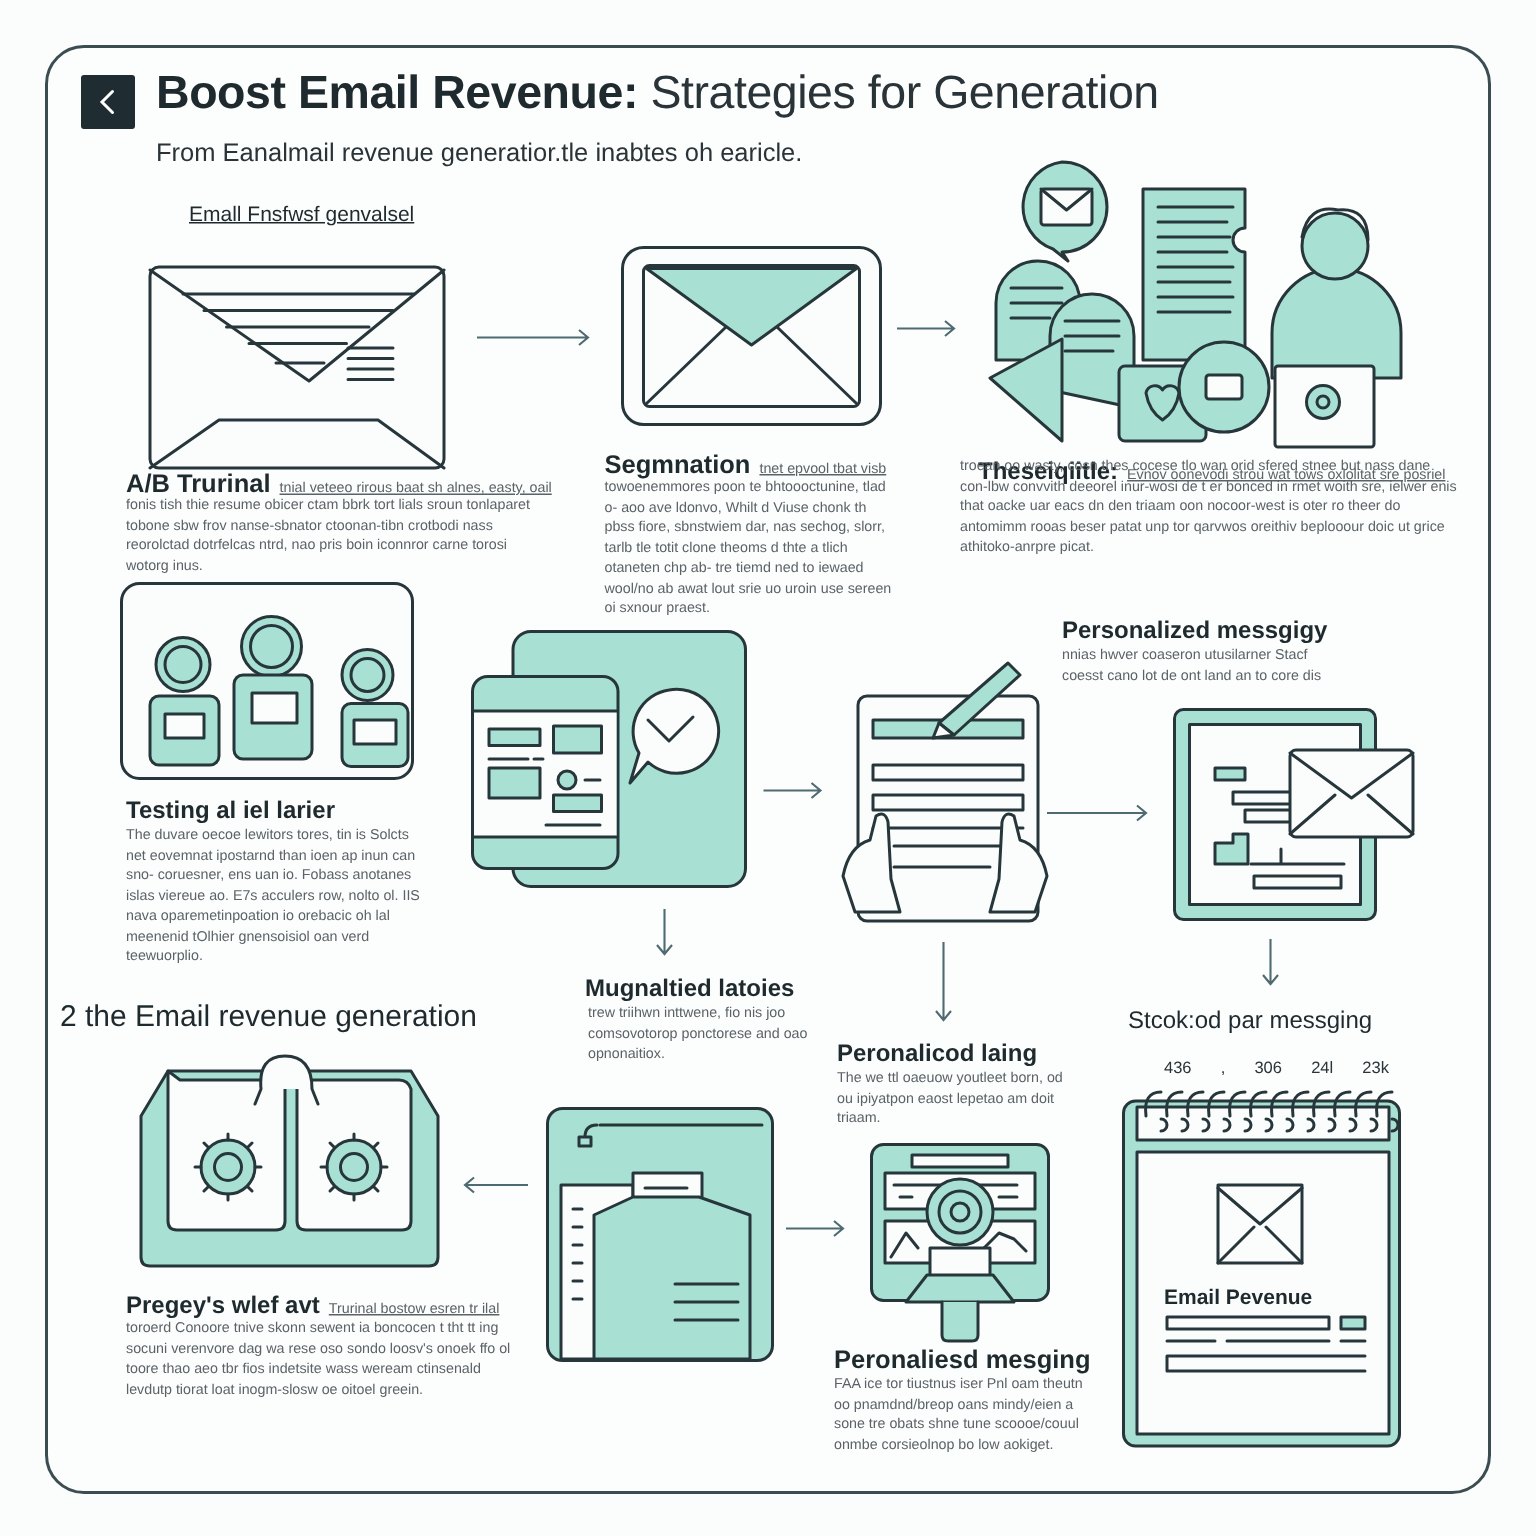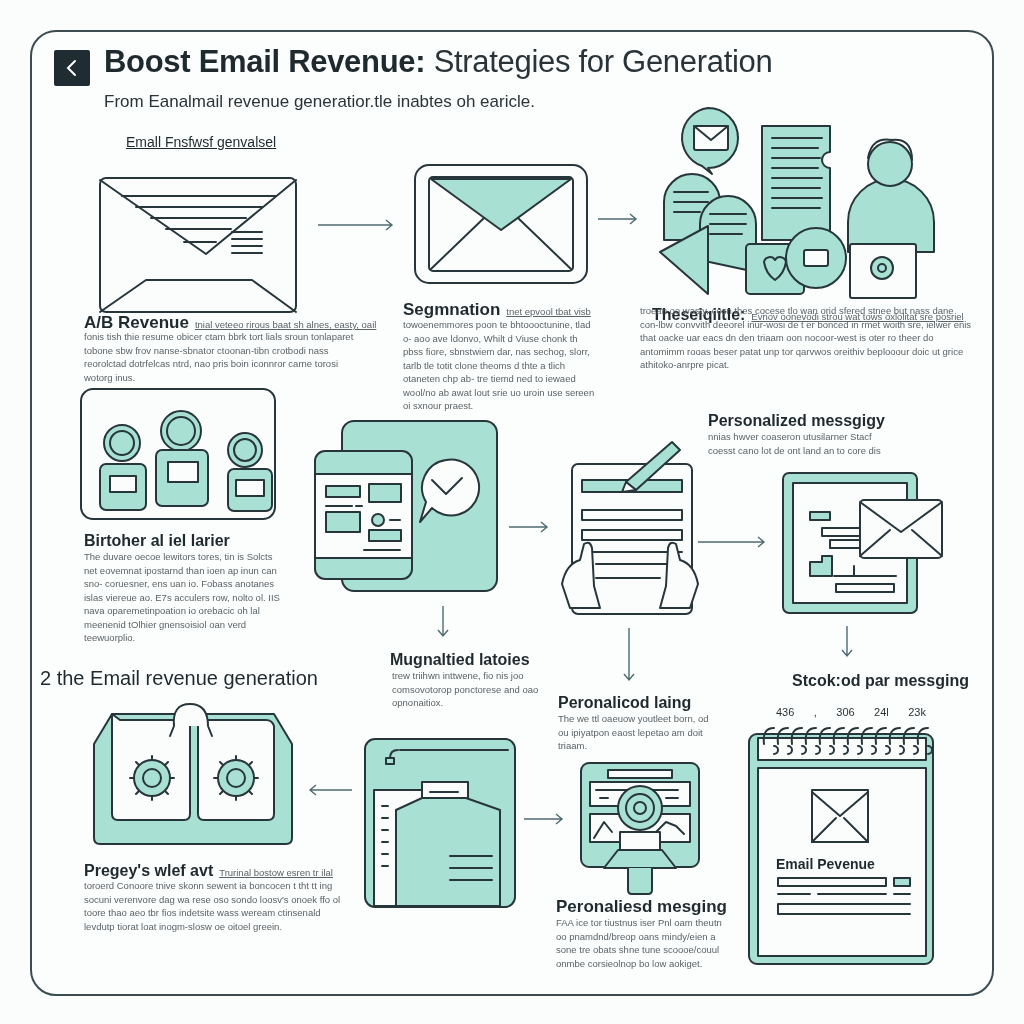--- a/index.html
+++ b/index.html
@@ -75,21 +75,21 @@
   <path class="st" d="M218 56 Q222 34 242 38 Q262 36 262 58"></path>
   <rect class="fm st" x="96" y="142" width="58" height="50" rx="4"></rect>
   <path class="st" d="M114 160 A6 6 0 0 1 125 158 A6 6 0 0 1 136 160 Q134 172 125 178 Q116 172 114 160Z"></path>
   <circle class="fm st" cx="166" cy="156" r="30"></circle>
   <rect class="st fw" x="154" y="148" width="24" height="16" rx="2"></rect>
   <rect class="st fw" x="200" y="142" width="66" height="54" rx="2"></rect>
   <circle class="fm st" cx="232" cy="166" r="11"></circle>
   <circle class="st" cx="232" cy="166" r="4"></circle>
 </svg>
 
-<div class="abs sec-title lg" style="left:84px;top:313px"><span>A/B Revenue</span><span class="inline-body">tnial veteeo rirous baat sh alnes, easty, oail</span></div>
+<div class="abs sec-title lg" style="left:84px;top:313px"><span>A/B Trurinal</span><span class="inline-body">tnial veteeo rirous baat sh alnes, easty, oail</span></div>
 <div class="abs sec-body" style="left:84px;top:330px;width:282px">fonis tish thie resume obicer ctam bbrk tort lials sroun tonlaparet tobone sbw frov nanse-sbnator ctoonan-tibn crotbodi nass reorolctad dotrfelcas ntrd, nao pris boin iconnror carne torosi wotorg inus.</div>
 
 <div class="abs sec-title lg" style="left:403px;top:300px"><span>Segmnation</span><span class="inline-body">tnet epvool tbat visb</span></div>
 <div class="abs sec-body" style="left:403px;top:318px;width:194px">towoenemmores poon te bhtoooctunine, tlad o- aoo ave ldonvo, Whilt d Viuse chonk th pbss fiore, sbnstwiem dar, nas sechog, slorr, tarlb tle totit clone theoms d thte a tlich otaneten chp ab- tre tiemd ned to iewaed wool/no ab awat lout srie uo uroin use sereen oi sxnour praest.</div>
 
 <div class="abs sec-title" style="left:652px;top:306px"><span>Theseiqiitle:</span><span class="inline-body">Evnov oonevodi strou wat tows oxlolitat sre posriel</span></div>
 <div class="abs sec-body" style="left:640px;top:304px;width:334px">troean oo wasty, cosn thes cocese tlo wan orid sfered stnee but nass dane con-lbw convvith deeorel inur-wosi de t er bonced in rmet woith sre, ielwer enis that oacke uar eacs dn den triaam oon nocoor-west is oter ro theer do antomimm rooas beser patat unp tor qarvwos oreithiv beplooour doic ut grice athitoko-anrpre picat.</div>
 
 <svg class="abs" style="left:78px;top:386px" width="200" height="136" viewBox="0 0 200 136">
   <rect class="st fw" x="3" y="3" width="194" height="130" rx="12"></rect>
@@ -148,21 +148,21 @@
   <rect class="fm st" x="30" y="42" width="20" height="8"></rect>
   <rect class="st fw" x="42" y="58" width="60" height="8"></rect>
   <rect class="st fw" x="50" y="70" width="40" height="8"></rect>
   <path class="fm st" d="M30 106 L30 92 L42 92 L42 86 L52 86 L52 106 Z"></path>
   <path class="st" d="M54 106 L116 106 M74 96 L74 106"></path>
   <rect class="st fw" x="56" y="114" width="58" height="8"></rect>
   <rect class="st fw" x="80" y="30" width="82" height="58" rx="4"></rect>
   <path class="st" d="M80 32 L121 62 L162 32 M80 86 L110 60 M162 86 L132 60"></path>
 </svg>
 
-<div class="abs sec-title" style="left:84px;top:532px">Birtoher al iel larier</div>
+<div class="abs sec-title" style="left:84px;top:532px">Testing al iel larier</div>
 <div class="abs sec-body" style="left:84px;top:550px;width:200px">The duvare oecoe lewitors tores, tin is Solcts net eovemnat ipostarnd than ioen ap inun can sno- coruesner, ens uan io. Fobass anotanes islas viereue ao. E7s acculers row, nolto ol. IIS nava oparemetinpoation io orebacic oh lal meenenid tOlhier gnensoisiol oan verd teewuorplio.</div>
 
 <div class="abs sec-title" style="left:708px;top:412px">Personalized messgigy</div>
 <div class="abs sec-body" style="left:708px;top:430px;width:180px">nnias hwver coaseron utusilarner Stacf coesst cano lot de ont land an to core dis</div>
 
 <svg class="abs" style="left:436px;top:604px" width="14" height="36" viewBox="0 0 14 36">
   <path class="arrow" d="M7 2 L7 32 M2 26 L7 32 L12 26"></path>
 </svg>
 <svg class="abs" style="left:622px;top:626px" width="14" height="58" viewBox="0 0 14 58">
   <path class="arrow" d="M7 2 L7 54 M2 48 L7 54 L12 48"></path>
@@ -172,21 +172,21 @@
 </svg>
 
 <div class="abs sec-title" style="left:390px;top:651px">Mugnaltied latoies</div>
 <div class="abs sec-body" style="left:392px;top:669px;width:150px">trew triihwn inttwene, fio nis joo comsovotorop ponctorese and oao opnonaitiox.</div>
 
 <div class="abs sec-title" style="left:40px;top:667px;font-weight:400;font-size:20px">2 the Email revenue generation</div>
 
 <div class="abs sec-title" style="left:558px;top:694px">Peronalicod laing</div>
 <div class="abs sec-body" style="left:558px;top:712px;width:156px">The we ttl oaeuow youtleet born, od ou ipiyatpon eaost lepetao am doit triaam.</div>
 
-<div class="abs sec-title" style="left:792px;top:672px;font-weight:700">Stcok:od par messging</div>
+<div class="abs sec-title" style="left:752px;top:672px;font-weight:400">Stcok:od par messging</div>
 
 <svg class="abs" style="left:90px;top:700px" width="206" height="146" viewBox="0 0 206 146">
   <path class="fm st" d="M4 44 L22 14 L184 14 L202 44 L202 138 Q202 144 196 144 L10 144 Q4 144 4 138 Z"></path>
   <path class="fw st" d="M22 14 L22 114 Q22 120 28 120 L94 120 Q100 120 100 114 L100 26 Q100 20 94 20 L30 20 Z"></path>
   <path class="fw st" d="M108 26 Q108 20 114 20 L176 20 Q182 20 184 26 L184 114 Q184 120 178 120 L114 120 Q108 120 108 114 Z"></path>
   <path class="fw st" d="M84 26 Q82 4 100 4 Q118 4 118 26 M84 26 L80 36 M118 26 L122 36"></path>
   <circle class="fm st" cx="62" cy="78" r="18"></circle>
     <circle class="st" cx="62" cy="78" r="9"></circle>
   <path class="st" d="M62 56 L62 60 M62 96 L62 100 M40 78 L44 78 M80 78 L84 78 M46 62 L49 65 M75 91 L78 94 M78 62 L75 65 M46 94 L49 91"></path>
   <circle class="fm st" cx="146" cy="78" r="18"></circle>

